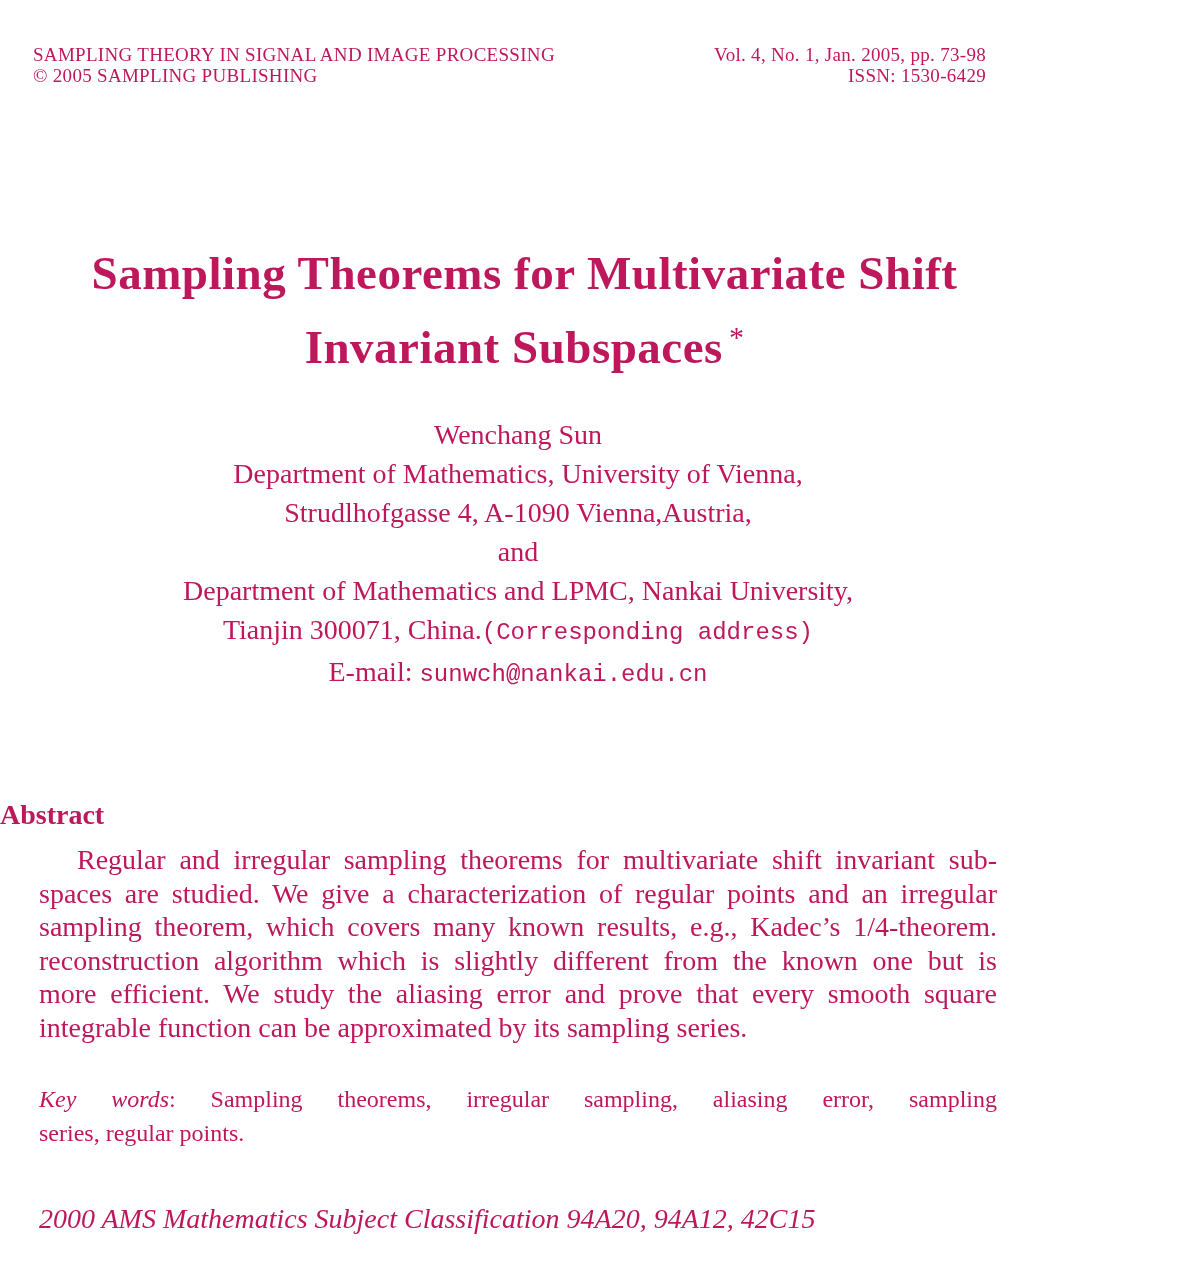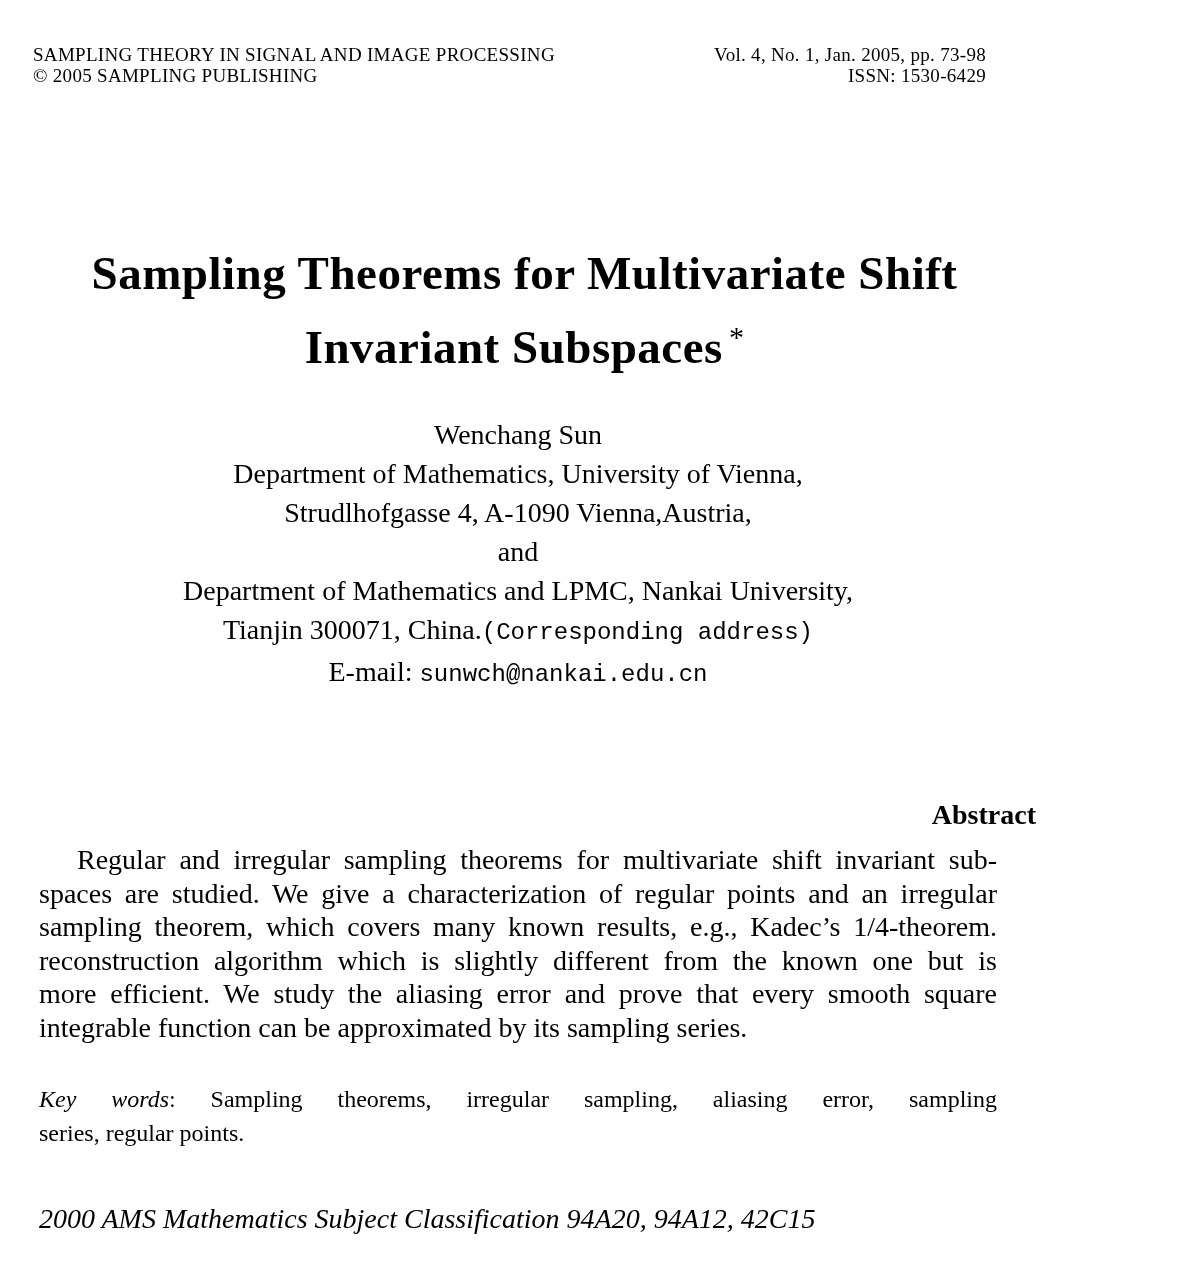--- a/index.html
+++ b/index.html
@@ -1,20 +1,20 @@
 <!DOCTYPE html>
 <html><head>
 <meta charset="utf-8">
 <style>
   html, body { margin:0; padding:0; background:#ffffff; }
   .page {
     position:relative;
     width:1036px; height:1268px;
     background:#ffffff;
-    color:#000000;
+    color:#be185d;
     font-family:"Liberation Serif", serif;
     overflow:hidden;
   }
   
   .hdr {
     display:flex; justify-content:space-between; align-items:flex-start;
     padding:44px 50px 0 33px;
     font-size:19px; line-height:21px; letter-spacing:0.3px;
   }
   .hdr-right { text-align:right; }
@@ -30,21 +30,21 @@
   .authors {
     margin-top:36px;
     text-align:center;
     font-size:28px; line-height:39px;
   }
   .mono { font-family:"Liberation Mono", monospace; font-size:24px; }
   .corr { }
   
   .abs-head {
     margin-top:104px;
-    text-align:right;
+    text-align:left;
     font-weight:bold; font-size:28px; line-height:33px;
   }
   .abs-body {
     margin:12px auto 0 auto;
     width:958px;
     font-size:28px; line-height:33.5px;
   }
   .jline { text-align:justify; text-align-last:justify; }
   .indent { text-indent:38px; }
   

